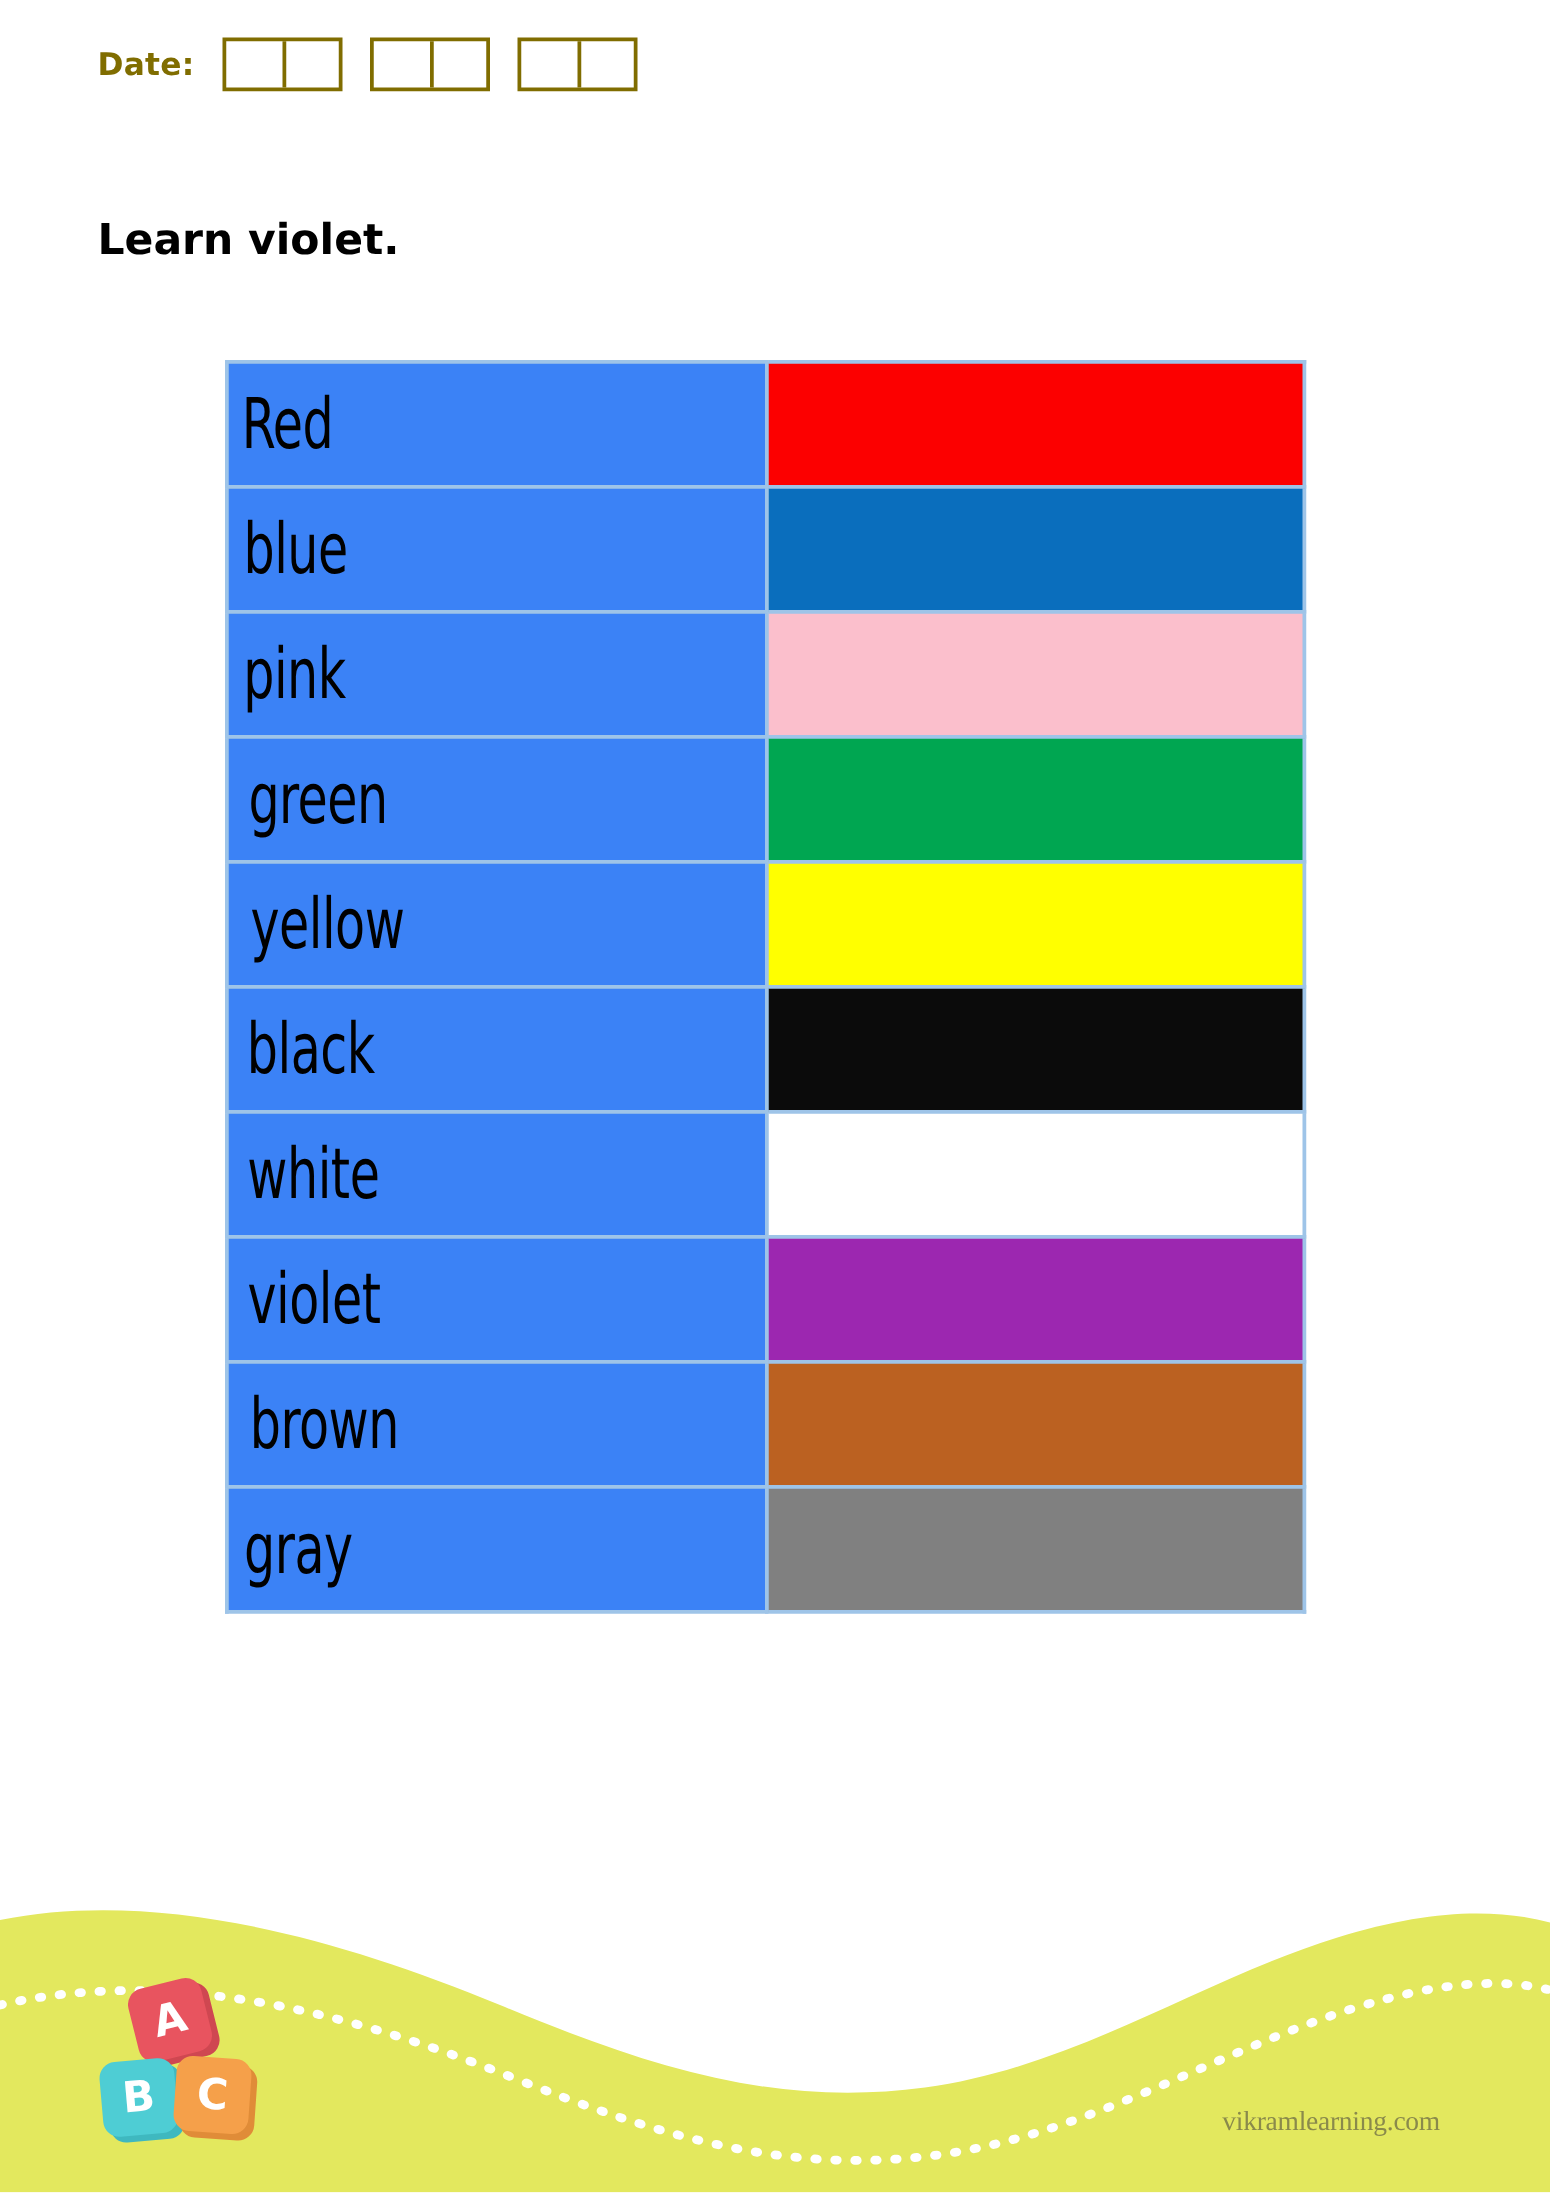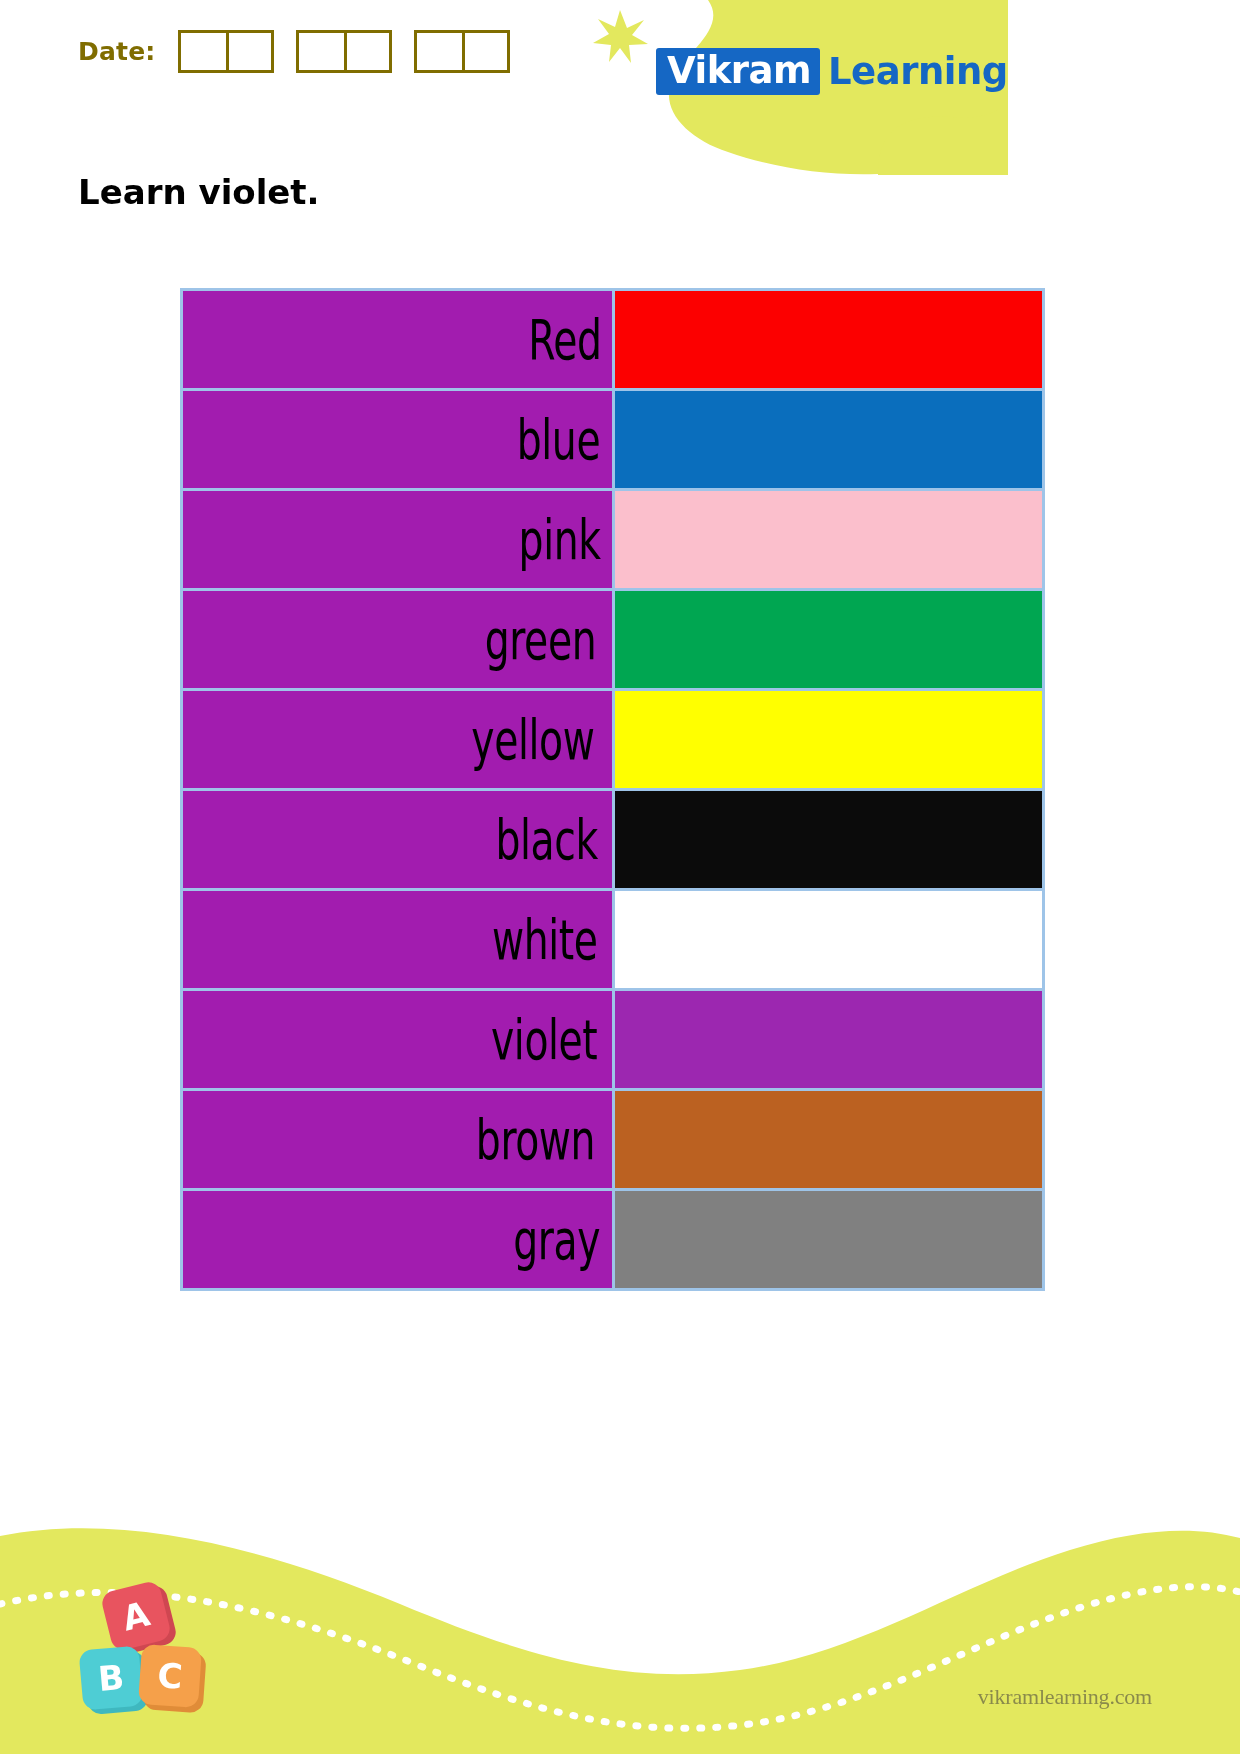--- a/index.html
+++ b/index.html
@@ -12,21 +12,21 @@
     height: 1754px;
     position: relative;
     overflow: hidden;
     font-family: "DejaVu Sans", sans-serif;
   }
 
   
   .header {
     position: absolute;
     top: 0; left: 0;
-    width: 1008px;
+    width: 1096px;
     height: 170px;
     text-decoration: underline;
   }
   .date-row {
     position: absolute;
     left: 78px;
     top: 30px;
     display: flex;
     align-items: center;
     gap: 22px;
@@ -117,25 +117,25 @@
     table-layout: fixed;
   }
   .color-table td {
     border: 3px solid #9ec4e8;
     height: 100px;
     padding: 0;
     box-sizing: border-box;
   }
   .cell-word {
     width: 432px;
-    text-align: right;
+    text-align: left;
     font-family: "DejaVu Sans Condensed", "DejaVu Sans", sans-serif;
     font-size: 56px;
     color: #000000;
-    background: #a21caf;
+    background: #3b82f6;
     line-height: 1;
     padding-bottom: 4px;
     letter-spacing: -0.5px;
   }
   .cell-word span {
     display: inline-block;
     transform: scaleX(0.78);
     transform-origin: center;
   }
   .cell-swatch {
@@ -221,36 +221,20 @@
         <div class="date-cell"></div>
         <div class="date-cell"></div>
       </div>
       <div class="date-group">
         <div class="date-cell"></div>
         <div class="date-cell"></div>
       </div>
     </div>
   </div>
 
-  <div class="logo-wrap">
-    <svg class="logo-blob-svg" viewBox="0 0 430 175" preserveAspectRatio="none">
-      <path d="M130,0 C150,28 108,52 95,78 C80,108 108,138 150,152
-               C196,168 250,176 300,174 C350,172 398,160 424,140
-               C432,132 430,120 430,108 L430,0 Z" fill="#e3e85e"></path>
-      <path d="M318,128 C352,106 384,126 416,112 C430,106 430,96 430,88
-               L430,175 L300,175 C300,160 302,140 318,128 Z" fill="#e3e85e"></path>
-    </svg>
-    <svg class="logo-blob-svg" viewBox="0 0 430 175" preserveAspectRatio="none">
-      <path d="M42,10 L49,28 L66,20 L54,35 L70,44 L51,45 L53,63 L42,48 L31,62 L33,45 L15,43 L31,34 L20,19 L37,27 Z" fill="#e3e85e"></path>
-    </svg>
-    <div class="logo-text">
-      <span class="logo-vikram">Vikram</span>
-      <span class="logo-learning">Learning</span>
-    </div>
-  </div>
 </div>
 
 <div class="title">Learn violet.</div>
 
 <table class="color-table">
   <tbody>
     <tr>
       <td class="cell-word"><span>Red</span></td>
       <td class="cell-swatch" style="background: rgb(252, 0, 0);"></td>
     </tr>

